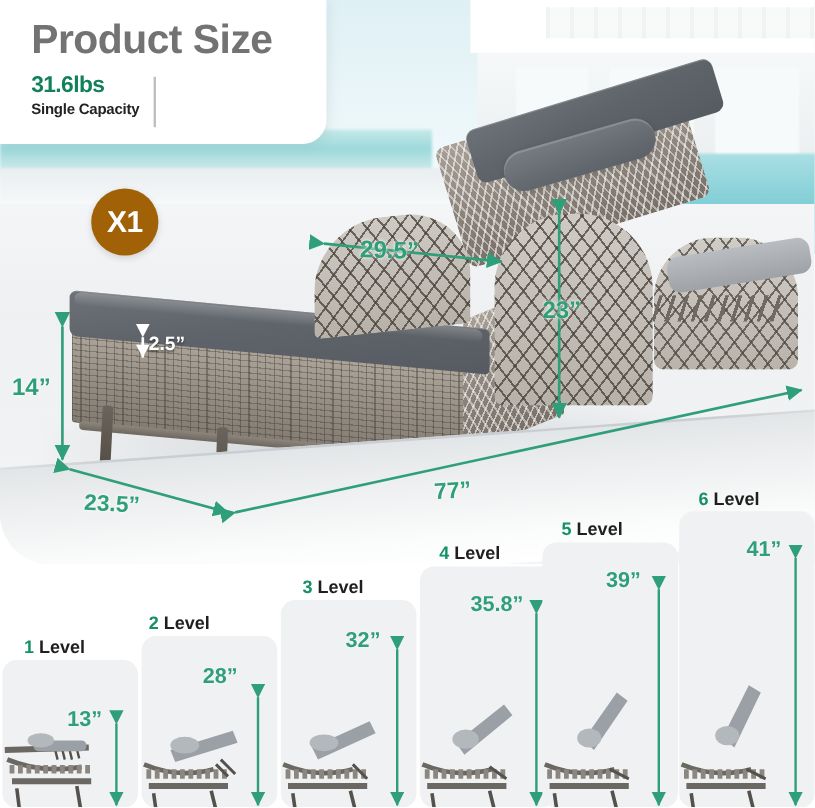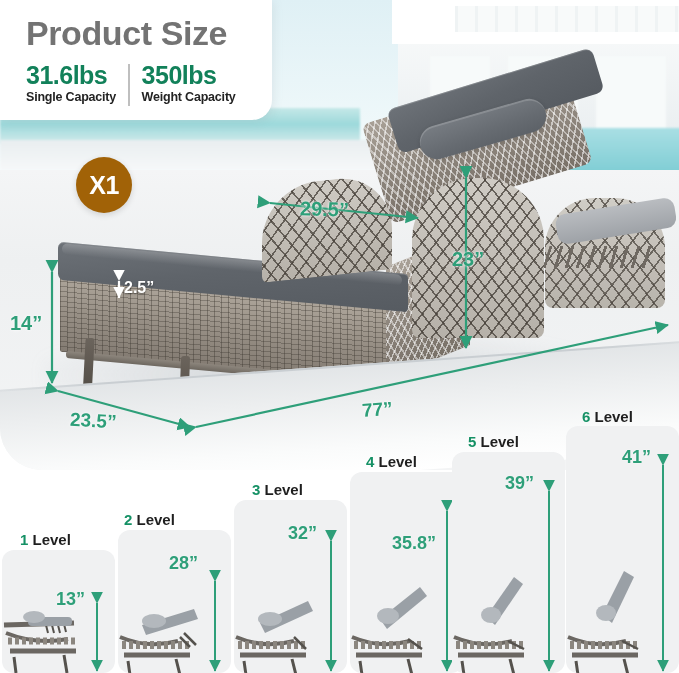--- a/index.html
+++ b/index.html
@@ -203,21 +203,21 @@
     border-bottom-right-radius:20px;
     box-shadow:2px 2px 10px rgba(130,140,150,.14);
     z-index:20;
   }
   .hdr-title {
     position:absolute; left:26px; top:14px;
     font-size:34px; font-weight:700; color:#737373; letter-spacing:-.4px;
   }
   .stat-row { position:absolute; left:26px; top:62px; display:flex; align-items:flex-start; }
   .stat { display:flex; flex-direction:column; }
-  .stat-val { font-size:25px; font-weight:700; color:#12815a; line-height:1.05; letter-spacing:-.5px; }
+  .stat-val { font-size:19px; font-weight:700; color:#12815a; line-height:1.05; letter-spacing:-.5px; }
   .stat-lbl { font-size:12.5px; font-weight:600; color:#232323; margin-top:2px; letter-spacing:-.2px; }
   .stat-div { width:1.5px; height:42px; background:#bfbfbf; margin:2px 12px 0 12px; }
 
   
   .x1 {
     position:absolute; left:76px; top:157px; width:56px; height:56px;
     border-radius:50%; background:#a16207;
     display:flex; align-items:center; justify-content:center;
     color:#fff; font-size:25px; font-weight:700; letter-spacing:-.5px;
     box-shadow:0 2px 6px rgba(0,0,0,.14);
@@ -320,24 +320,20 @@
   </div>
 
   <div class="hdr">
     <div class="hdr-title">Product Size</div>
     <div class="stat-row">
       <div class="stat">
         <span class="stat-val">31.6lbs</span>
         <span class="stat-lbl">Single Capacity</span>
       </div>
       <div class="stat-div"></div>
-      <div class="stat">
-        <span class="stat-val">350lbs</span>
-        <span class="stat-lbl">Weight Capacity</span>
-      </div>
     </div>
   </div>
 
   <div class="x1">X1</div>
 
   <div class="cards">
 
     <div class="card" style="left:2px;  top:120px; height:123px;">
       <svg class="mini" viewBox="0 0 113 120">
         <g stroke="#5d5a55" stroke-width="1.5" fill="none">
@@ -438,21 +434,21 @@
           <path d="M0,0 L6,3 L0,6 z" fill="#2e9f79"></path>
             </marker>
           </defs>
         <line x1="97" y1="-42" x2="97" y2="118" stroke="#2e9f79" stroke-width="2" marker-start="url(#a4)" marker-end="url(#a4)"></line>
       </svg>
     </div>
     <div class="card-label" style="left:366px; top:23px;">
       <span class="num">4</span> 
       <span>Level</span>
     </div>
-    <span class="card-dim" style="left:392px; top:63px;margin-top:40px;">35.8”</span>
+    <span class="card-dim" style="left:392px; top:63px;">35.8”</span>
 
     <div class="card" style="left:452px; top:22px; height:221px;">
       <svg class="mini" viewBox="0 0 113 120">
         <g stroke="#5d5a55" fill="none">
           <path d="M2,84 q28,12 58,4" stroke="#6b6762" stroke-width="4"></path>
           <path d="M4,92 h68" stroke="#8b867f" stroke-width="8" stroke-dasharray="4 3"></path>
           <path d="M6,102 h66" stroke="#6b6762" stroke-width="5"></path>
           <path d="M10,108 l2,14 M58,106 l4,16" stroke="#55524d" stroke-width="3"></path>
           <path d="M56,88 l16,8" stroke="#55524d" stroke-width="2.5"></path>
         </g>

